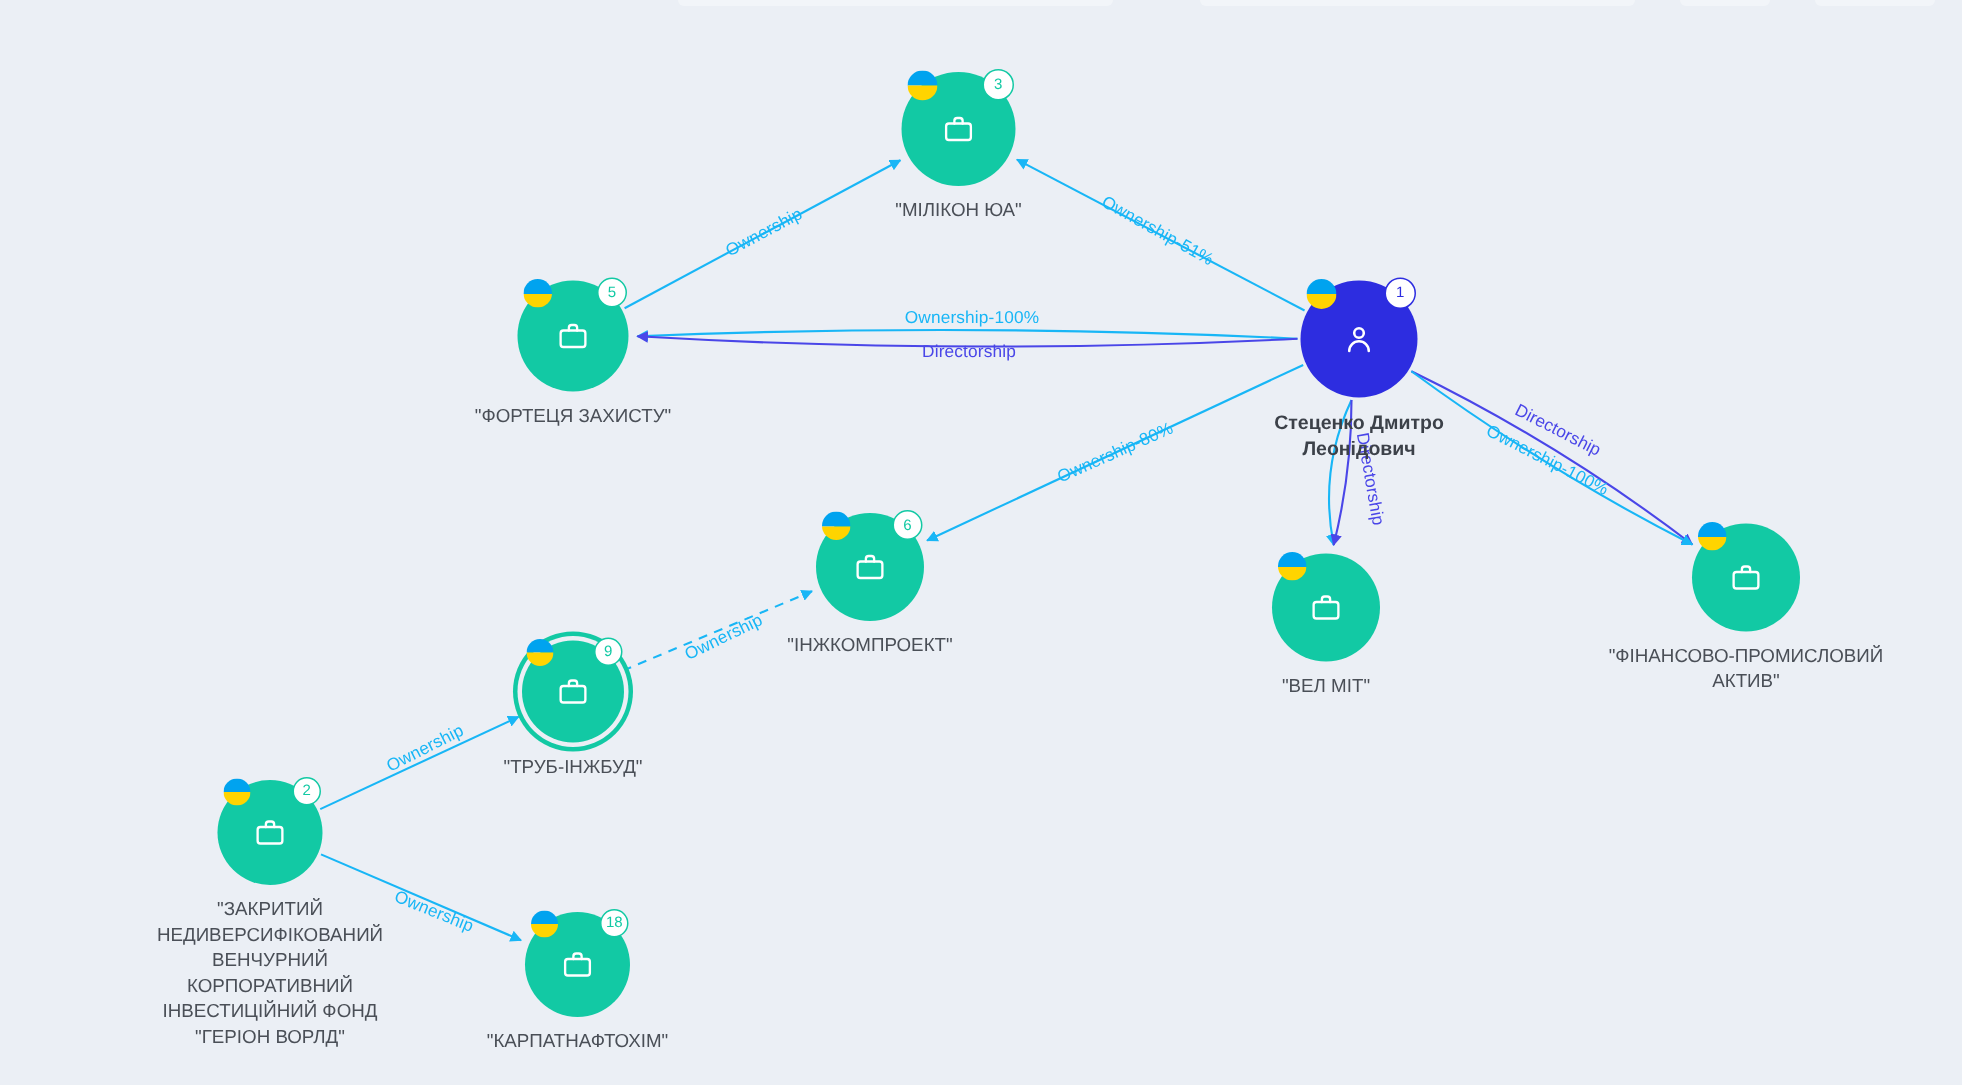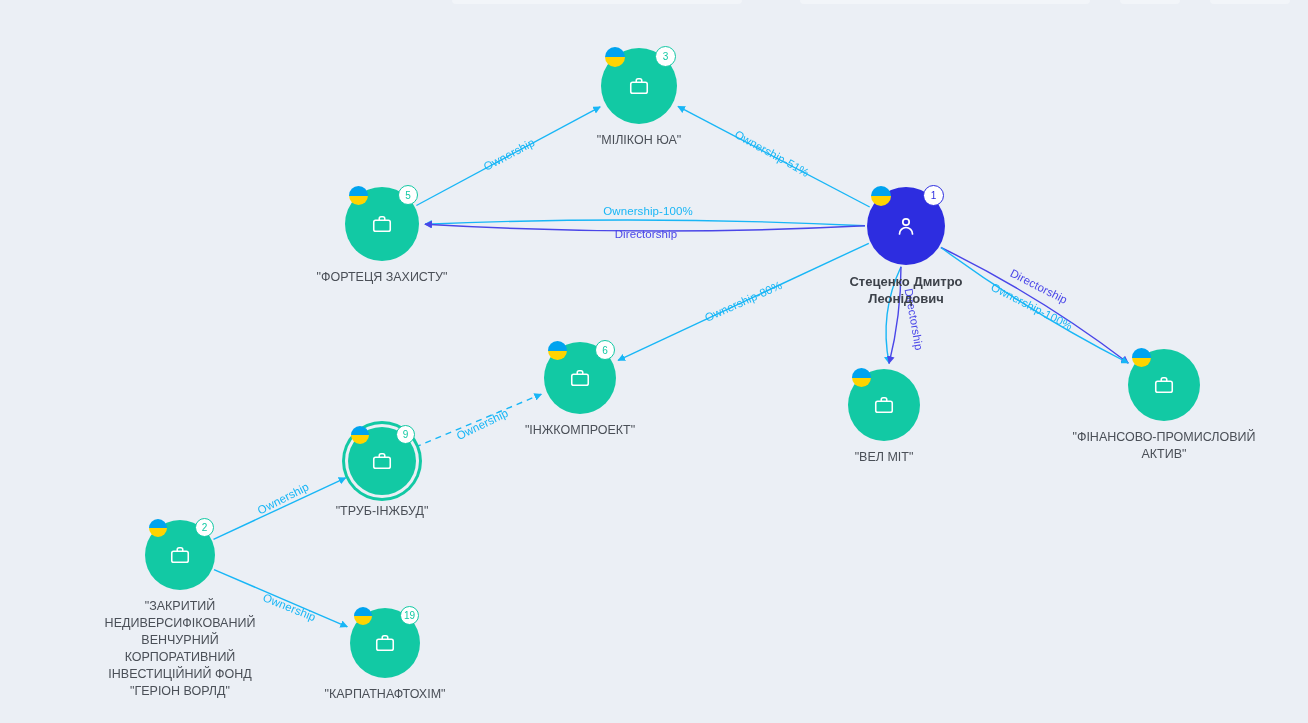--- a/index.html
+++ b/index.html
@@ -267,19 +267,19 @@
       <div class="node" style="left: 385px; top: 643px;">
         <div class="node-circle" style="width: 70px; height: 70px;">
           <svg class="icon-svg" width="22" height="22" viewBox="0 0 24 24" fill="none" stroke="#ffffff" stroke-width="1.7" stroke-linecap="round" stroke-linejoin="round">
             <rect x="3" y="8" width="18" height="12" rx="2"></rect>
             <path d="M9 8V6a2 2 0 0 1 2-2h2a2 2 0 0 1 2 2v2"></path>
           </svg>
           <div class="flag" style="width: 18px; height: 18px; left: 4px; top: -1px;">
             <div class="flag-top"></div>
             <div class="flag-bot"></div>
           </div>
-          <div class="badge" style="width: 19px; height: 19px; right: 1px; top: -2px;">19</div>
+          <div class="badge" style="width: 19px; height: 19px; right: 1px; top: -2px;">18</div>
         </div>
         <div class="node-label" style="top: 78px;">"КАРПАТНАФТОХІМ"</div>
       </div>
     </div>
 
 </div>
 
 </body></html>

